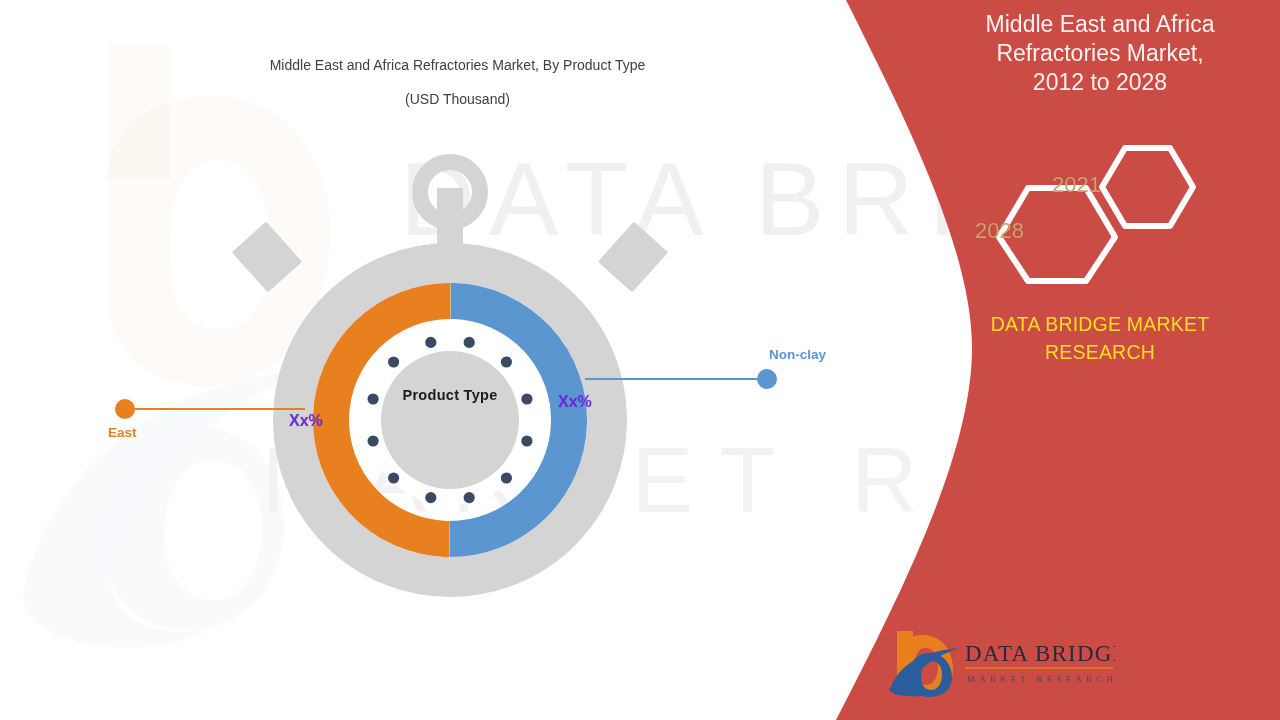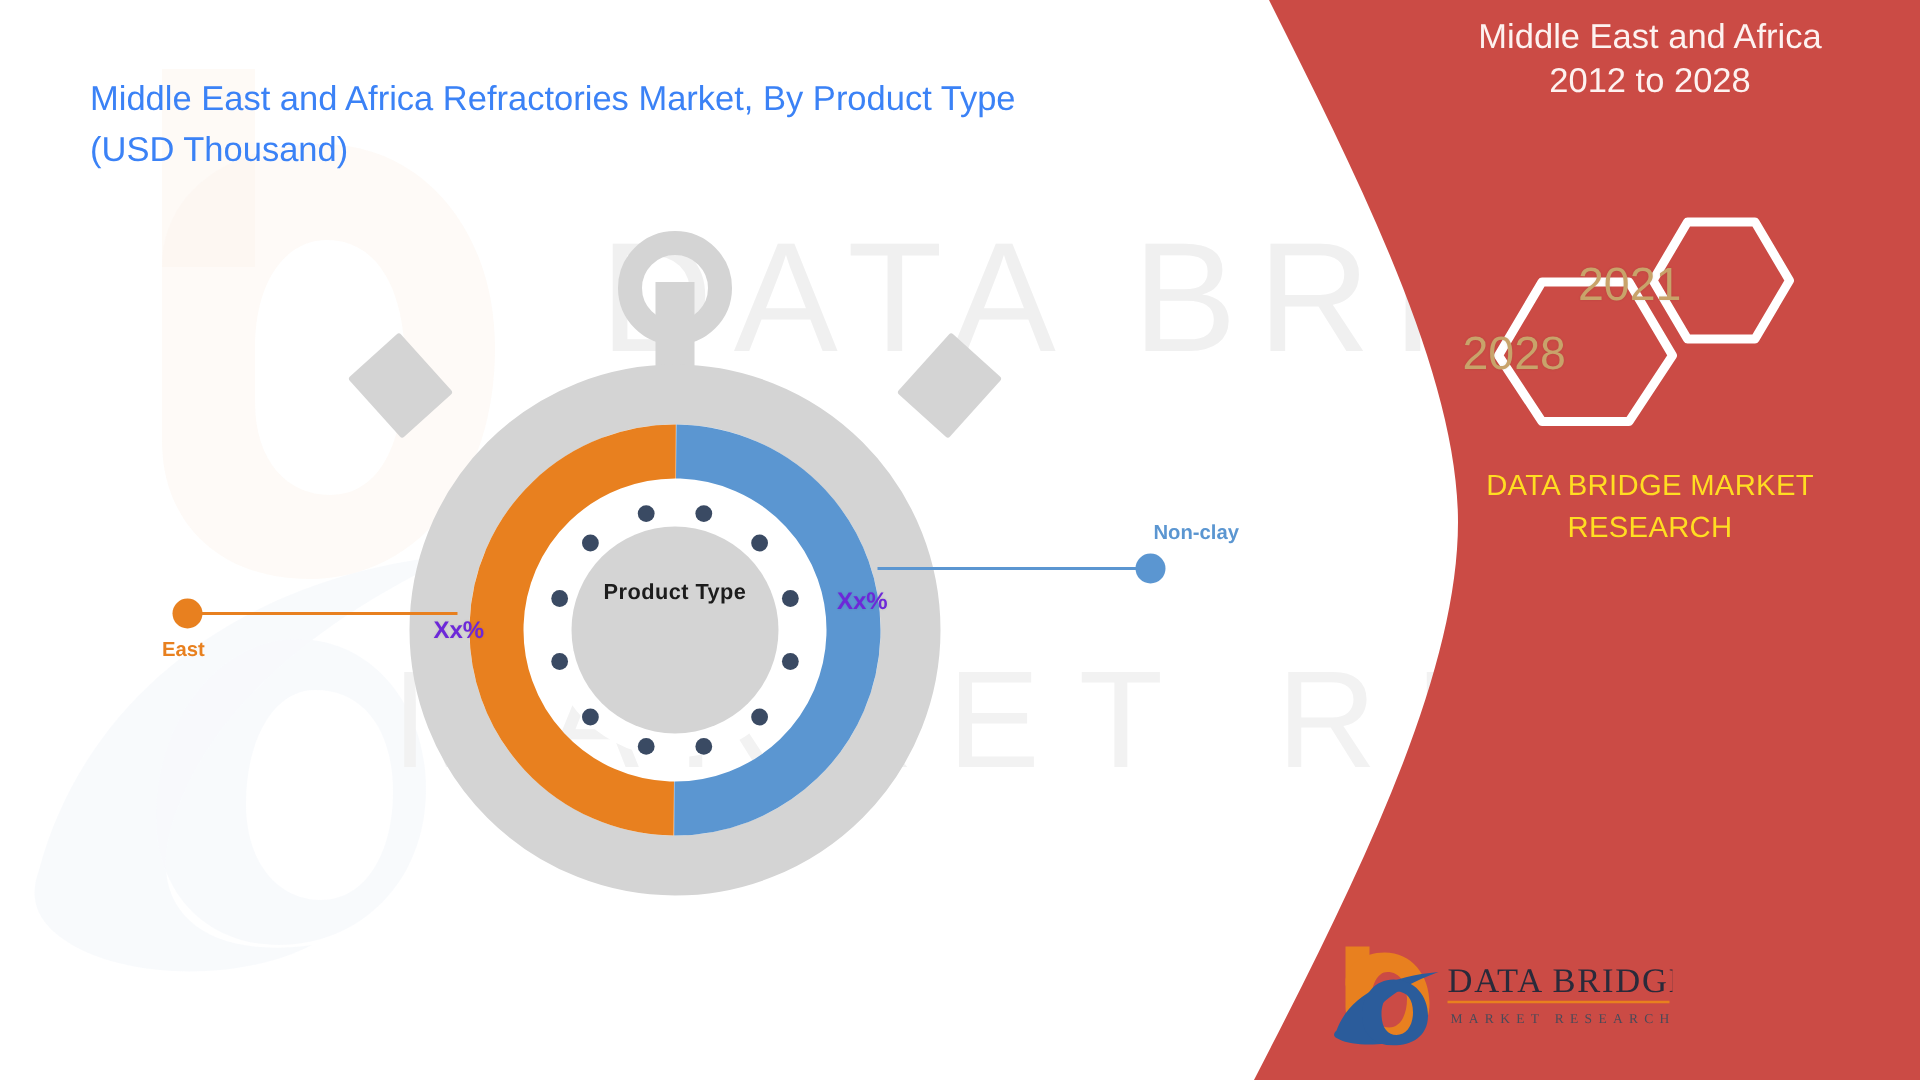--- a/index.html
+++ b/index.html
@@ -40,38 +40,38 @@
   .panel-content { position:absolute; left:940px; top:0; width:340px; height:720px; z-index:3; }
 
   .panel-title {
     position:absolute; left:0; top:10px; width:320px;
     text-align:center; color:#fdf2f0; font-size:23px; line-height:29px;
     font-weight:400;
   }
 
   .hexwrap { position:absolute; left:30px; top:140px; width:280px; height:145px; }
   .hex-label {
-    position:absolute; color:#c8a36a; font-size:31px; font-weight:400;
+    position:absolute; color:#c8a36a; font-size:22px; font-weight:400;
     text-shadow:0 0 2px rgba(0,0,0,.08);
   }
   .hex-2021 { left:112px; top:172px; }
   .hex-2028 { left:35px; top:218px; }
 
   .brand-line {
     position:absolute; left:0; top:310px; width:320px; text-align:center;
     color:#ffdd22; font-size:19.5px; line-height:28px; font-weight:400;
     letter-spacing:.2px;
   }
 
   .logo-box { position:absolute; left:-55px; top:625px; width:230px; height:72px; }
 
   
   .main-title {
     position:absolute; left:60px; top:48px; width:795px; z-index:4;
-    text-align:left; color:#3b82f6; font-size:23px; line-height:34px;
+    text-align:center; color:#404040; font-size:14px; line-height:34px;
     font-weight:400;
   }
 
   
   .chart-wrap { position:absolute; left:230px; top:140px; width:440px; height:480px; z-index:3; }
 
   .center-label {
     position:absolute; left:0; top:0; width:440px; height:480px;
     display:flex; align-items:center; justify-content:center;
     pointer-events:none;
@@ -200,20 +200,21 @@
   <div class="red-panel">
     <svg width="1280" height="720" viewBox="0 0 1280 720">
       <path d="M846 0 C906 120 972 250 972 348 C972 452 904 588 836 720 L1280 720 L1280 0 Z" fill="#CB4B45"></path>
     </svg>
   </div>
 
   <div class="panel-content">
 
     <div class="panel-title">
       <div>Middle East and Africa</div>
+      <div>Refractories Market,</div>
       <div>2012 to 2028</div>
     </div>
 
     <div class="hexwrap">
       <svg width="280" height="145" viewBox="0 0 280 145">
 
         <polygon points="155,8 200,8 223,47 200,86 155,86 132,47" fill="none" stroke="#FFFFFF" stroke-width="6" stroke-linejoin="round"></polygon>
 
         <polygon points="58,48 116,48 145,97 116,141 58,141 29,97" fill="none" stroke="#FFFFFF" stroke-width="6" stroke-linejoin="round"></polygon>
       </svg>

